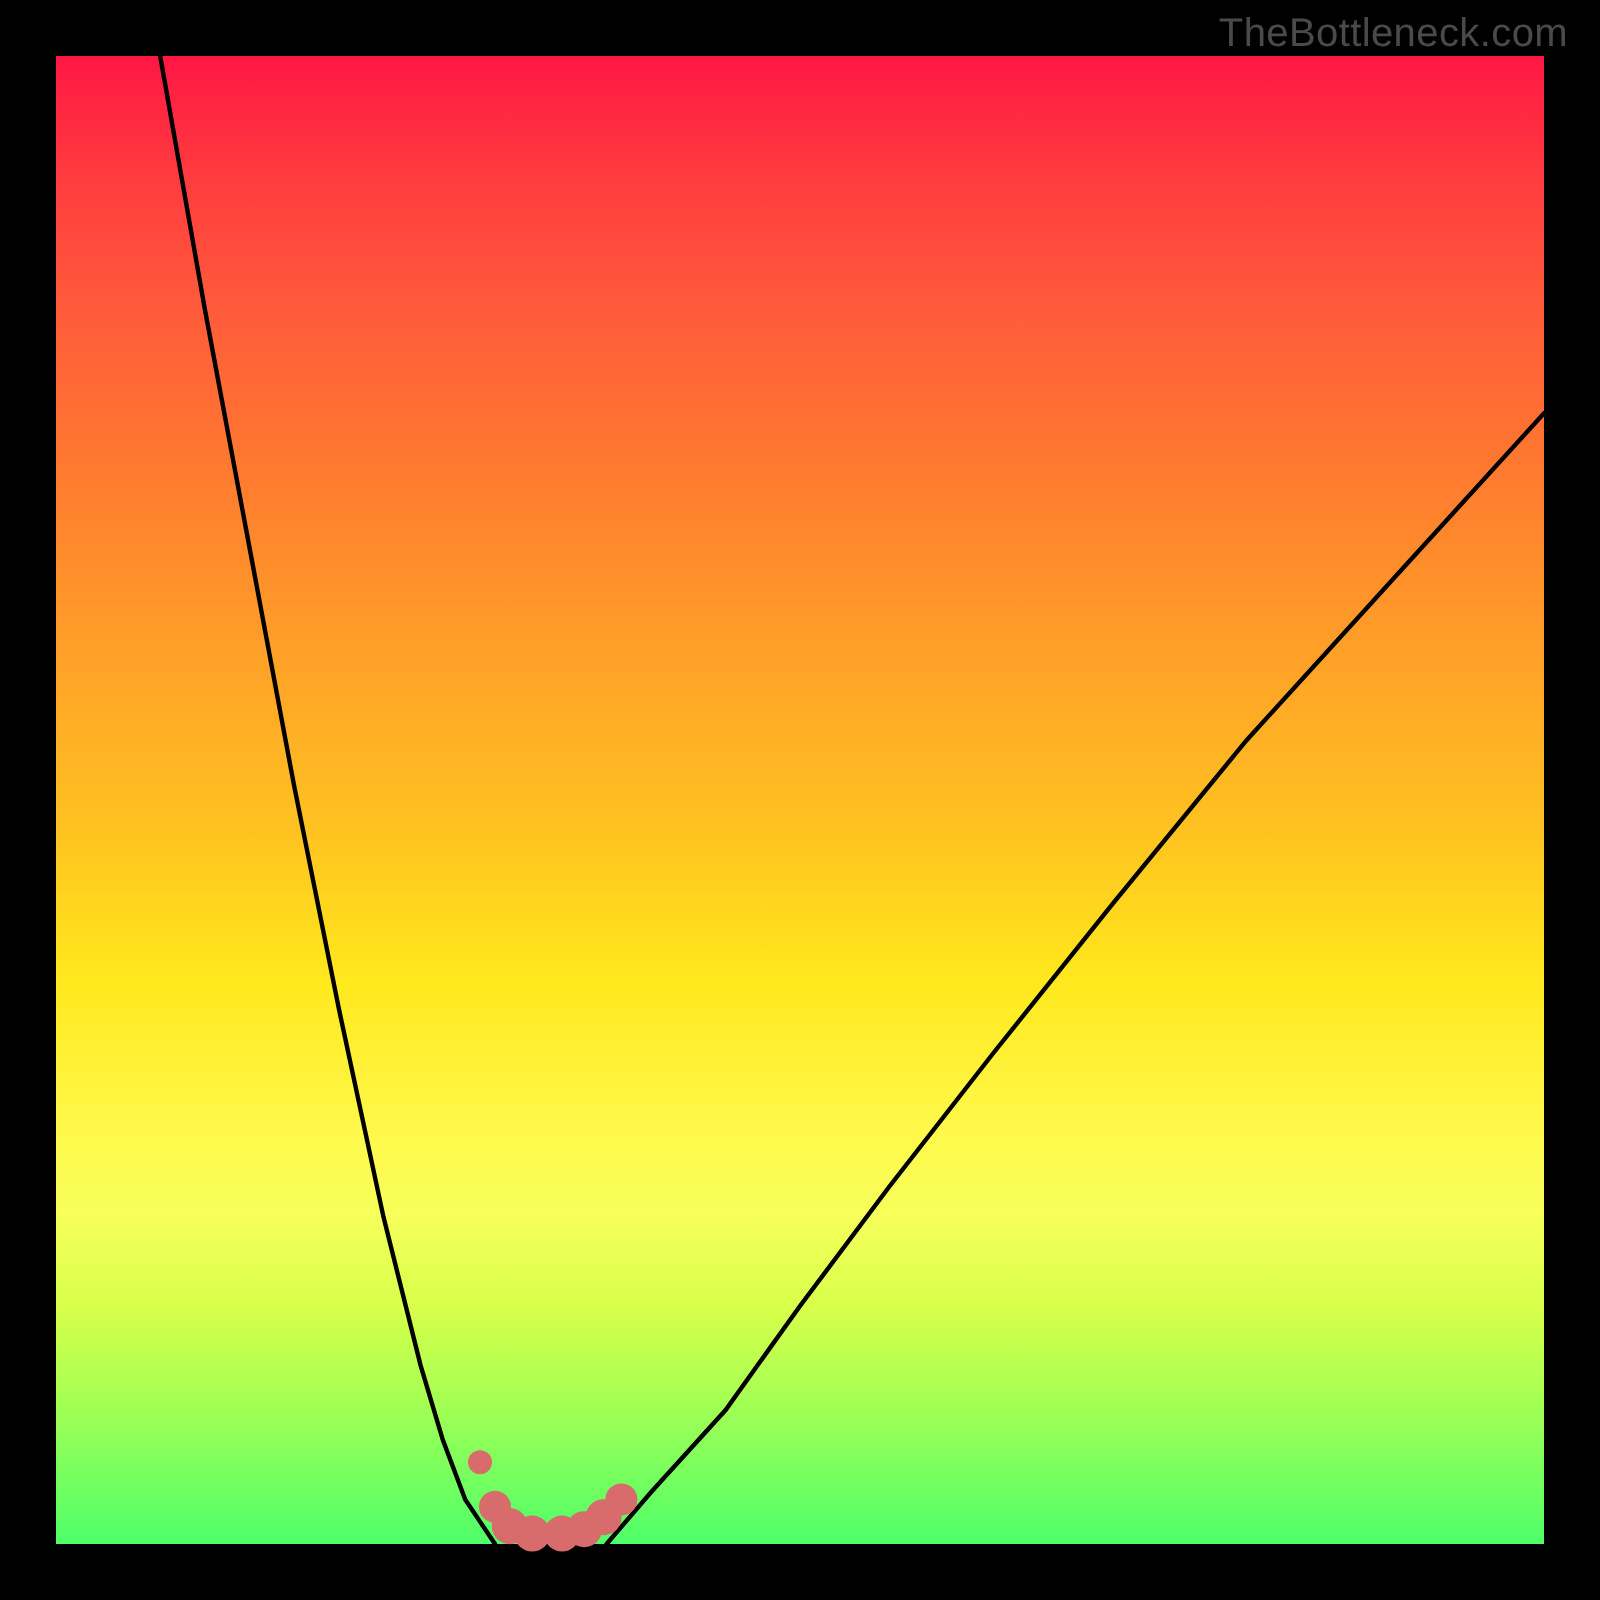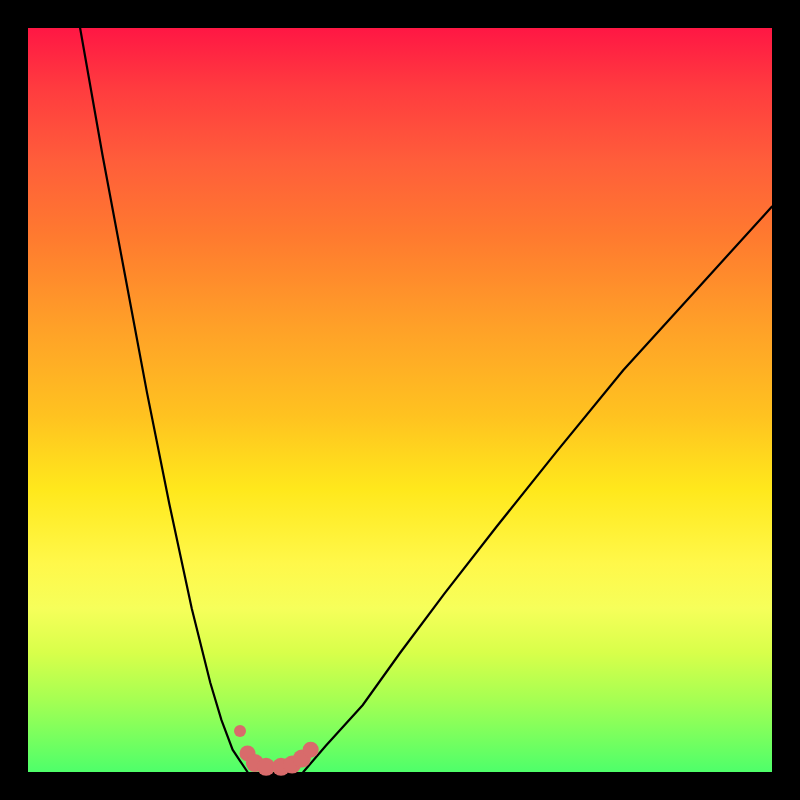--- a/index.html
+++ b/index.html
@@ -55,20 +55,21 @@
     inset: 0;
     width: 100%;
     height: 100%;
     overflow: visible;
   }
 </style>
 </head>
 <body>
 
 <div class="frame">
+  <div class="watermark">TheBottleneck.com</div>
 
   <div class="plot-area">
     <svg class="curve-layer" viewBox="0 0 744 744" preserveAspectRatio="none">
       <path fill="none" stroke="#000" stroke-width="2.2" stroke-linecap="round" d="M52.1 0.0 L74.4 126.5 L96.7 245.5 L119.0 364.6 L141.4 476.2 L163.7 580.3 L182.3 654.7 L193.4 691.9 L204.6 721.7 L212.0 732.8 L219.5 744.0"></path>
       <path fill="none" stroke="#000" stroke-width="2.2" stroke-linecap="round" d="M275.3 744.0 L297.6 718.0 L334.8 677.0 L372.0 625.0 L416.6 565.4 L468.7 498.5 L528.2 424.1 L595.2 342.2 L669.6 260.4 L744.0 178.6"></path>
       <g fill="#d86b6b" stroke="none">
           <circle cx="212.0" cy="703.1" r="6"></circle>
           <circle cx="219.5" cy="725.4" r="8"></circle>
           <circle cx="226.9" cy="735.1" r="9"></circle>
           <circle cx="238.1" cy="738.8" r="9"></circle>

